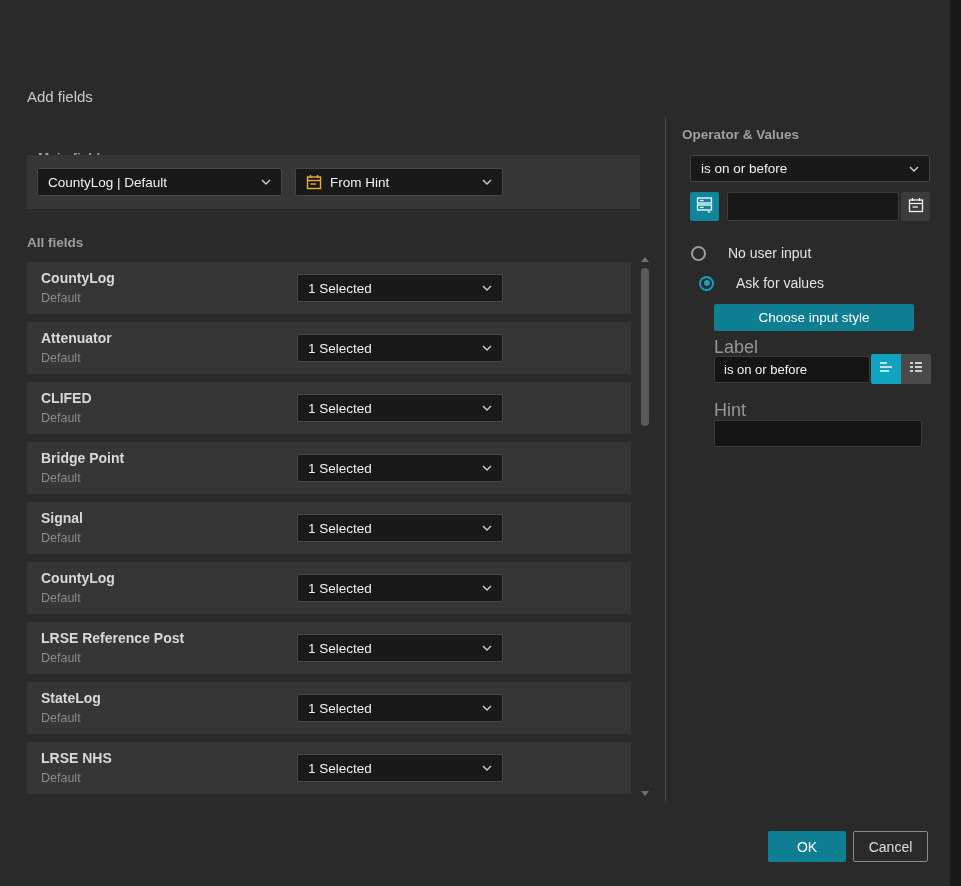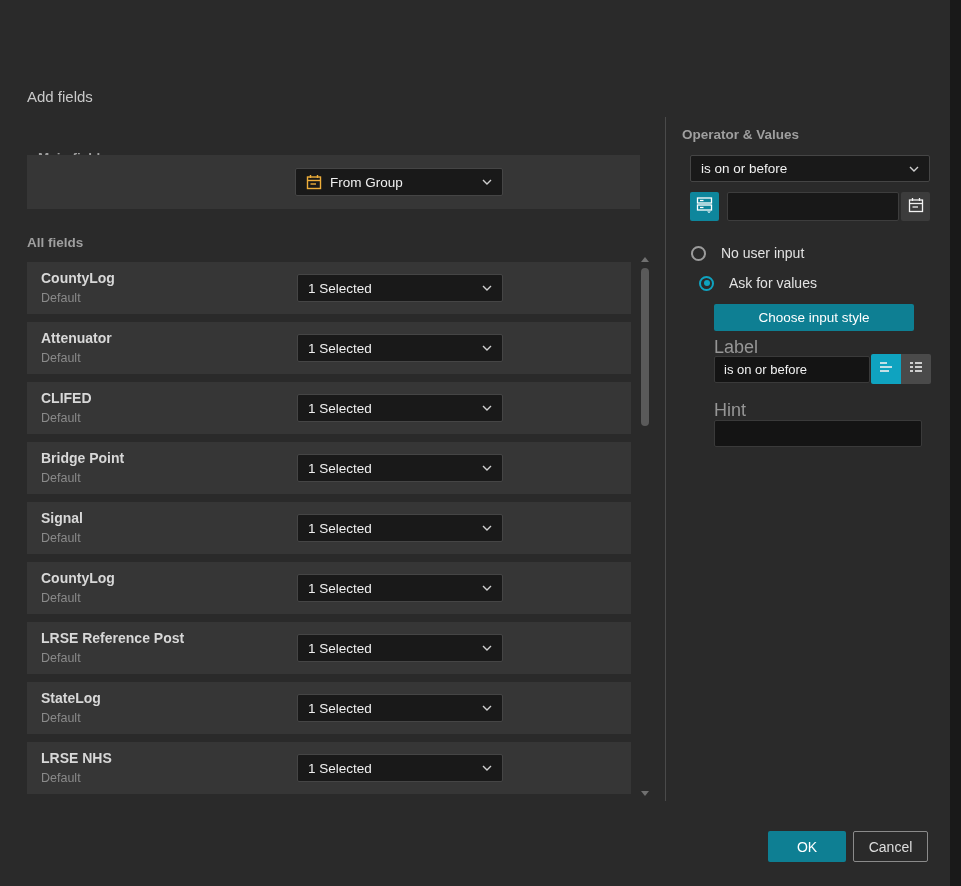--- a/index.html
+++ b/index.html
@@ -38,21 +38,21 @@
   .sb-thumb { position:absolute; left:641px; top:268px; width:8px; height:158px; background:#5a5a5a; border-radius:4px; }
 
   .vdivider { position:absolute; left:665px; top:117px; width:1px; height:684px; background:#4a4a4a; }
 
   
   .op-dd { position:absolute; left:690px; top:155px; width:240px; height:27px; }
   .val-btn-teal { position:absolute; left:690px; top:192px; width:29px; height:29px; background:#0e869c; border-radius:2px; display:flex; align-items:center; justify-content:center; cursor:pointer; color:#fff; }
   .val-input { position:absolute; left:727px; top:192px; width:172px; height:29px; background:#181818; border:1px solid #3d3d3d; border-radius:2px; color:#f0f0f0; font-size:13px; padding:0 8px; font-family:"Liberation Sans", sans-serif; }
   .val-btn-cal { position:absolute; left:901px; top:192px; width:29px; height:29px; background:#3c3c3c; border-radius:2px; display:flex; align-items:center; justify-content:center; cursor:pointer; color:#f2f2f2; }
 
-  .radio-row { position:absolute; left:691px; display:flex; align-items:center; gap:15px; cursor:pointer; }
+  .radio-row { position:absolute; left:691px; display:flex; align-items:center; gap:22px; cursor:pointer; }
   .radio { width:15px; height:15px; border-radius:50%; border:2px solid #9b9b9b; background:transparent; flex:0 0 auto; }
   .radio.sel { border-color:#0fa3c0; position:relative; }
   .radio.sel::after { content:""; position:absolute; left:2.5px; top:2.5px; width:6px; height:6px; border-radius:50%; background:#0fa3c0; }
   .radio-label { font-size:14px; color:#e2e2e2; }
 
   .choose-btn { position:absolute; left:714px; top:304px; width:200px; height:27px; background:#0e7f93; color:#fff; font-size:13.5px; border:none; border-radius:2px; cursor:pointer; display:flex; align-items:center; justify-content:center; font-family:"Liberation Sans", sans-serif; }
   .cap { position:absolute; font-size:18px; color:#969696; }
   .label-input { position:absolute; left:714px; top:356px; width:156px; height:27px; background:#141414; border:1px solid #3a3a3a; border-radius:2px; color:#f2f2f2; font-size:13px; padding:0 9px; font-family:"Liberation Sans", sans-serif; }
   .style-toggle { position:absolute; left:871px; top:354px; display:flex; }
   .tog { width:30px; height:30px; display:flex; align-items:center; justify-content:center; cursor:pointer; color:#efefef; }
@@ -73,31 +73,39 @@
 <div class="stage">
   <div class="dialog">
 
 
     <div class="h-add">Add fields</div>
     <div class="h-sub" style="left:38px; top:127px;margin-top:23px;">Main field</div>
     <div class="h-sub" style="left:27px; top:235px;">All fields</div>
     <div class="h-sub" style="left:682px; top:127px;">Operator &amp; Values</div>
 
     <div class="main-bar">
+      <div class="dd dd-source">
+        <span class="dd-label">CountyLog | Default</span>
+        <span class="chev">
+          <svg width="10" height="6" viewBox="0 0 10 6">
+              <path d="M1 1 L5 5 L9 1" fill="none" stroke="currentColor" stroke-width="1.4"></path>
+            </svg>
+        </span>
+      </div>
       <div class="dd dd-field">
         <span style="color:#efae3a; display:flex;">
           <svg width="16" height="16" viewBox="0 0 16 16">
               <rect x="1.5" y="3" width="13" height="11.5" fill="none" stroke="currentColor" stroke-width="1.4"></rect>
               <line x1="1.5" y1="6.5" x2="14.5" y2="6.5" stroke="currentColor" stroke-width="1.4"></line>
               <line x1="4.5" y1="1" x2="4.5" y2="4" stroke="currentColor" stroke-width="1.4"></line>
               <line x1="11.5" y1="1" x2="11.5" y2="4" stroke="currentColor" stroke-width="1.4"></line>
               <line x1="4.5" y1="10" x2="10" y2="10" stroke="currentColor" stroke-width="1.4"></line>
             </svg>
         </span>
-        <span class="dd-label">From Group</span>
+        <span class="dd-label">From Hint</span>
         <span class="chev">
           <svg width="10" height="6" viewBox="0 0 10 6">
               <path d="M1 1 L5 5 L9 1" fill="none" stroke="currentColor" stroke-width="1.4"></path>
             </svg>
         </span>
       </div>
     </div>
 
     <div class="list-row" style="top:262px;">
       <div class="row-name">CountyLog</div>

